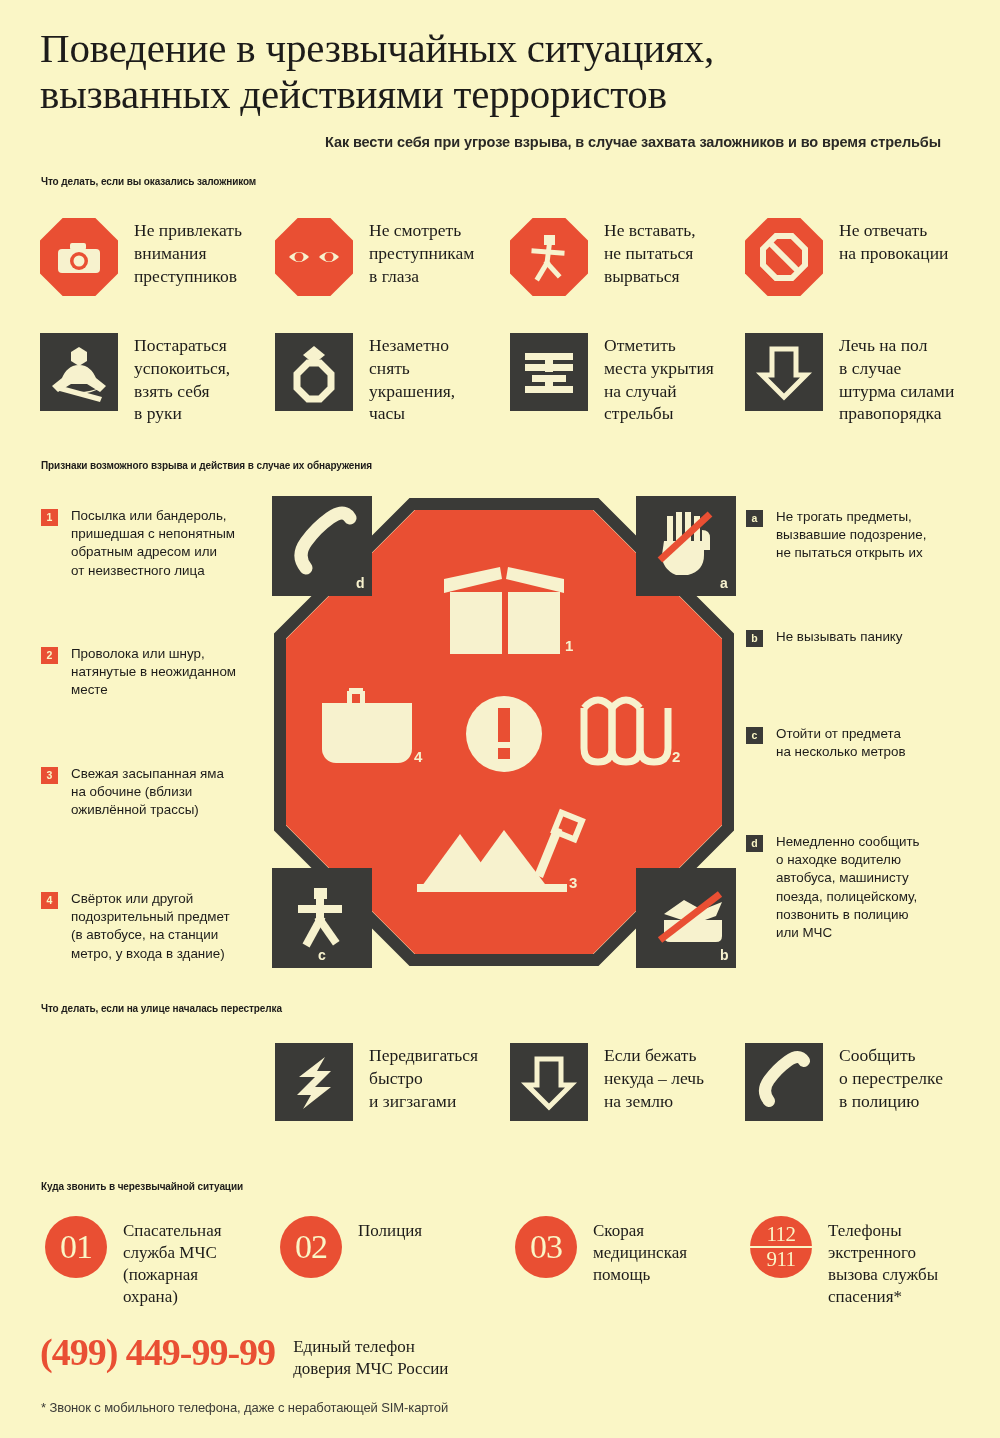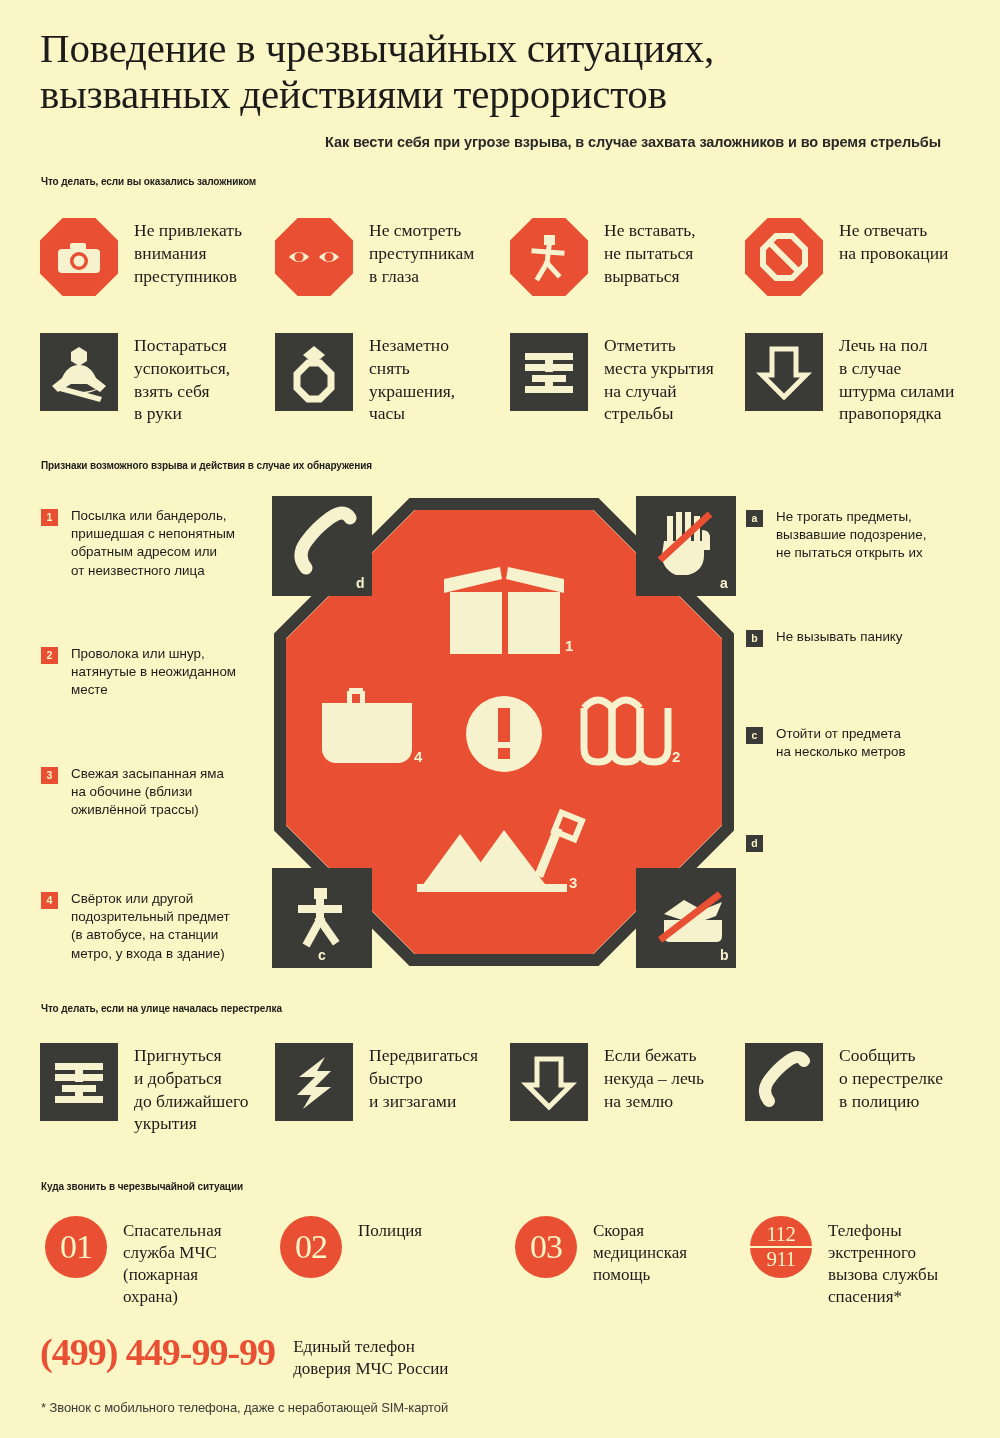--- a/index.html
+++ b/index.html
@@ -274,20 +274,26 @@
     <div class="badge dark">b</div>
     <div class="num-txt">Не вызывать панику</div>
   </div>
   <div class="num-item" style="left:746px;top:725px;width:220px">
     <div class="badge dark">c</div>
     <div class="num-txt">Отойти от предмета
 на несколько метров</div>
   </div>
   <div class="num-item" style="left:746px;top:833px;width:225px">
     <div class="badge dark">d</div>
+    <div class="num-txt">Немедленно сообщить
+о находке водителю
+автобуса, машинисту
+поезда, полицейскому,
+позвонить в полицию
+или МЧС</div>
   </div>
 
   <div class="diagram">
     <svg viewBox="0 0 464 472" width="464" height="472">
 
       <polygon points="140,8 324,8 456,140 456,332 324,464 140,464 8,332 8,140" fill="none" stroke="#3a3a37" stroke-width="12"></polygon>
 
       <polygon points="143,14 321,14 450,143 450,329 321,458 143,458 14,329 14,143" fill="#E94F33"></polygon>
 
       <g fill="#F7F2CE">
@@ -376,39 +382,20 @@
           </g>
           <line x1="388" y1="444" x2="448" y2="398" stroke="#E94F33" stroke-width="7"></line>
         </g>
         <text x="448" y="464" font-family="Liberation Sans, sans-serif" font-size="14" font-weight="700" fill="#F7F2CE">b</text>
       </g>
     </svg>
   </div>
 
   <div class="sec-head" style="top:1003px">Что делать, если на улице началась перестрелка</div>
 
-  <div class="cell" style="left:40px;top:1043px">
-    <div class="ico dark">
-      <svg viewBox="0 0 78 78">
-          <g fill="#F7F2CE">
-        <rect x="15" y="20" width="48" height="7"></rect>
-        <rect x="15" y="31" width="20" height="7"></rect>
-        <rect x="43" y="31" width="20" height="7"></rect>
-        <rect x="22" y="42" width="34" height="7"></rect>
-        <rect x="15" y="53" width="48" height="7"></rect>
-        <rect x="35" y="20" width="8" height="19"></rect>
-        <rect x="35" y="42" width="8" height="18"></rect>
-      </g>
-        </svg>
-    </div>
-    <div class="lbl">Пригнуться
-и добраться
-до ближайшего
-укрытия</div>
-  </div>
 
   <div class="cell" style="left:275px;top:1043px">
     <div class="ico dark">
       <svg viewBox="0 0 78 78">
           <path d="M50 14 L24 34 h16 L22 52 h14 L28 66 L56 44 H40 L56 28 H42 Z" fill="#F7F2CE"></path>
         </svg>
     </div>
     <div class="lbl">Передвигаться
 быстро
 и зигзагами</div>

